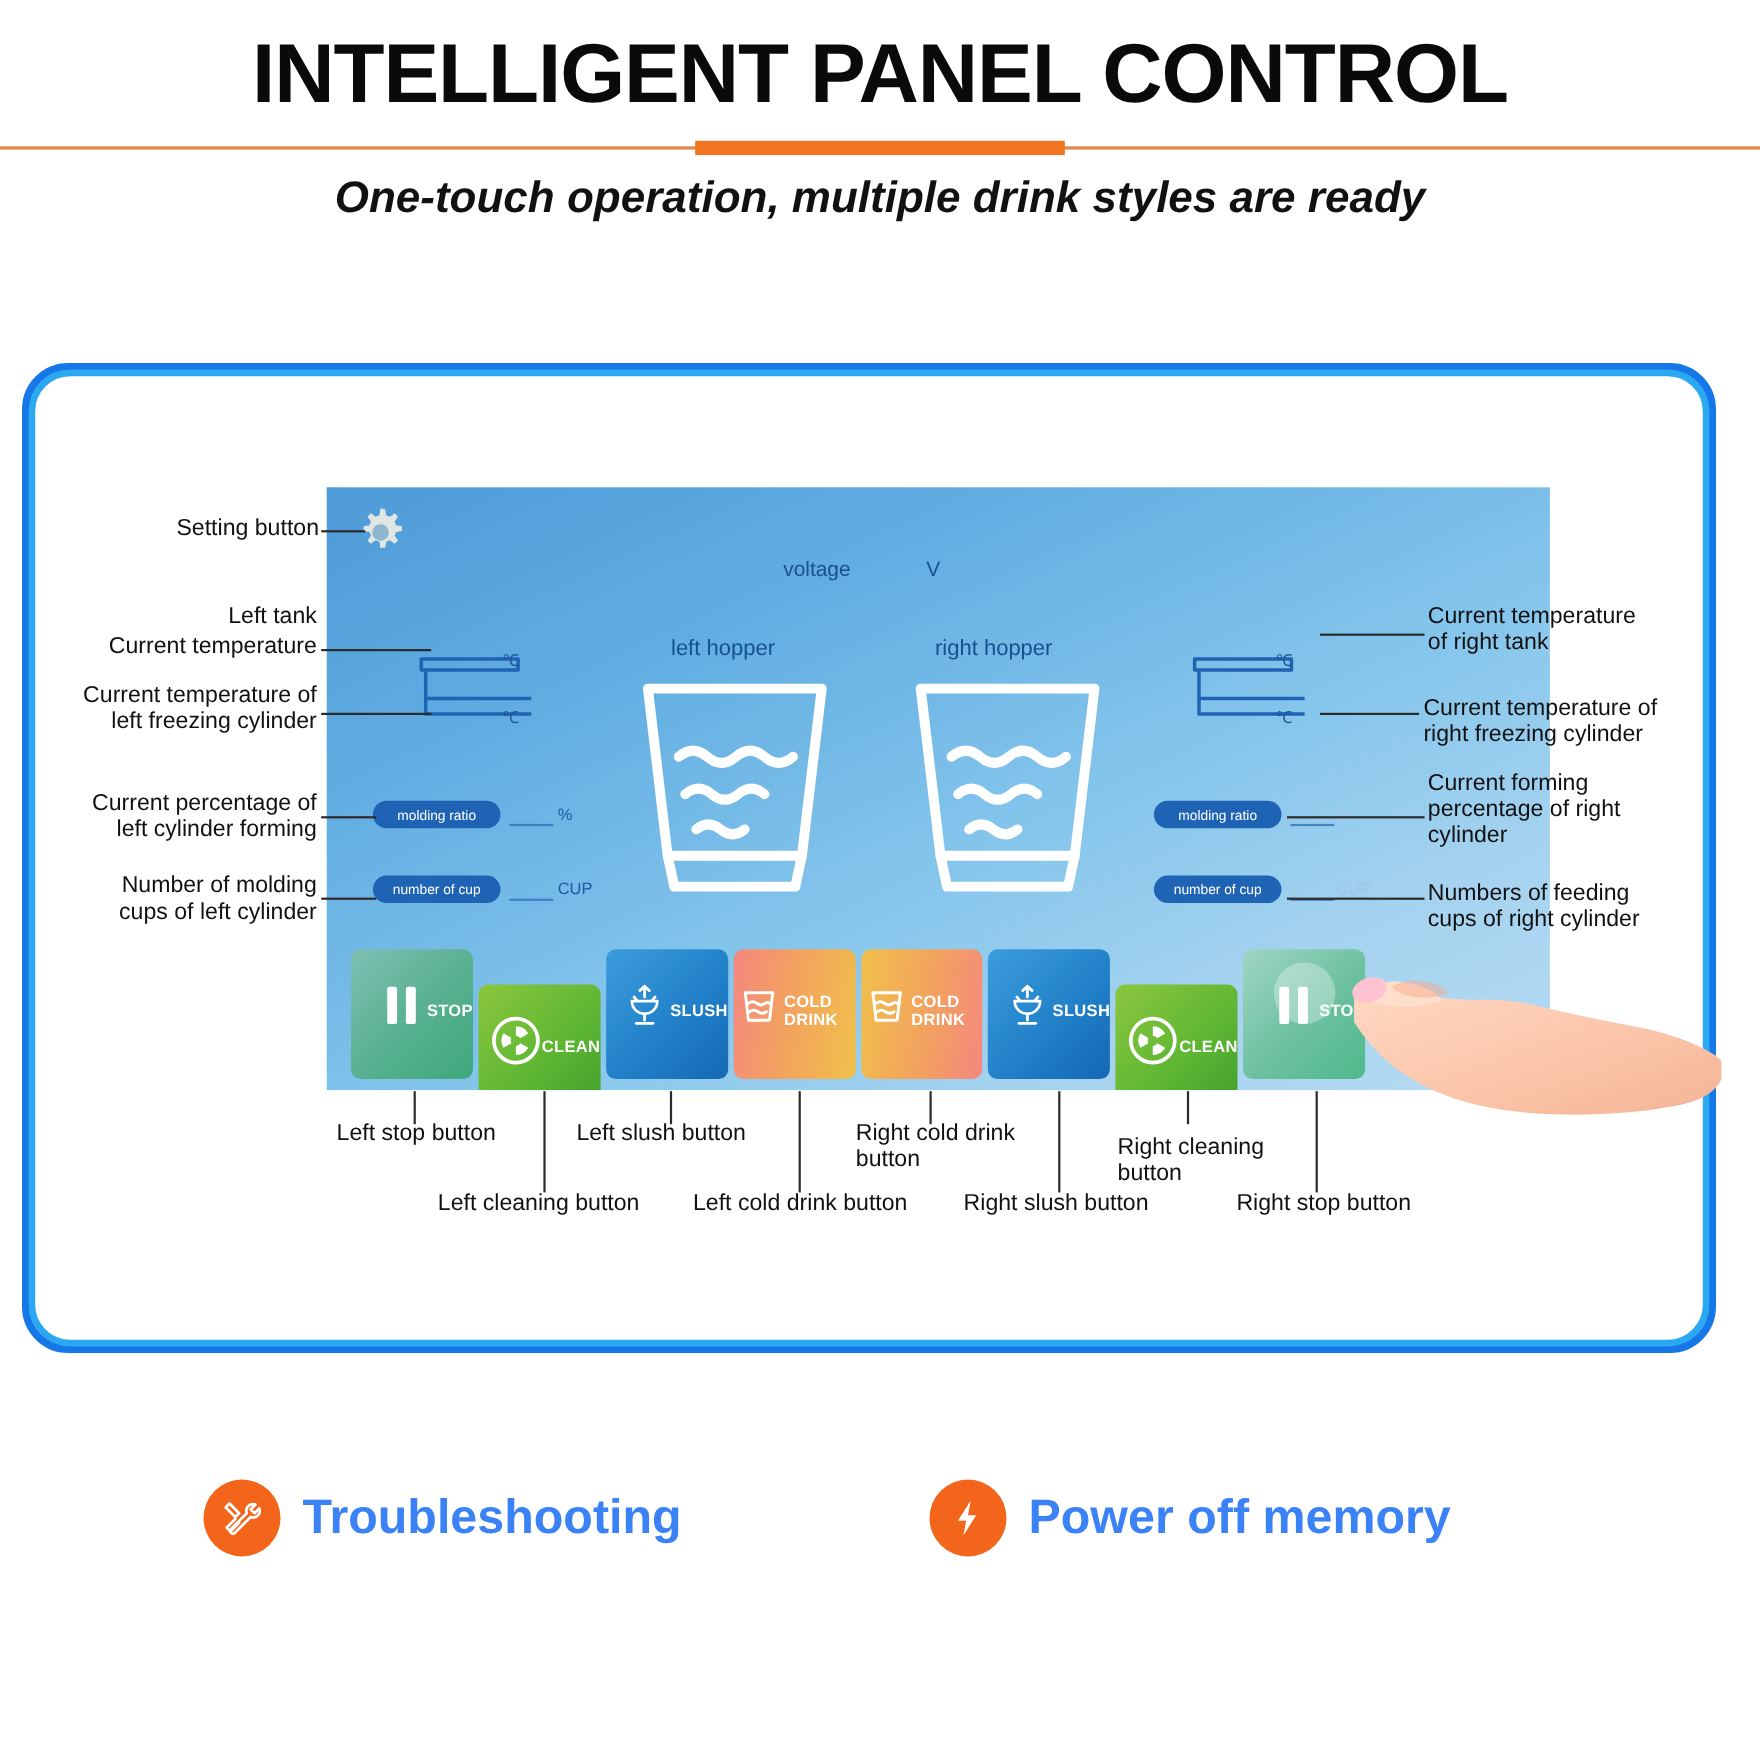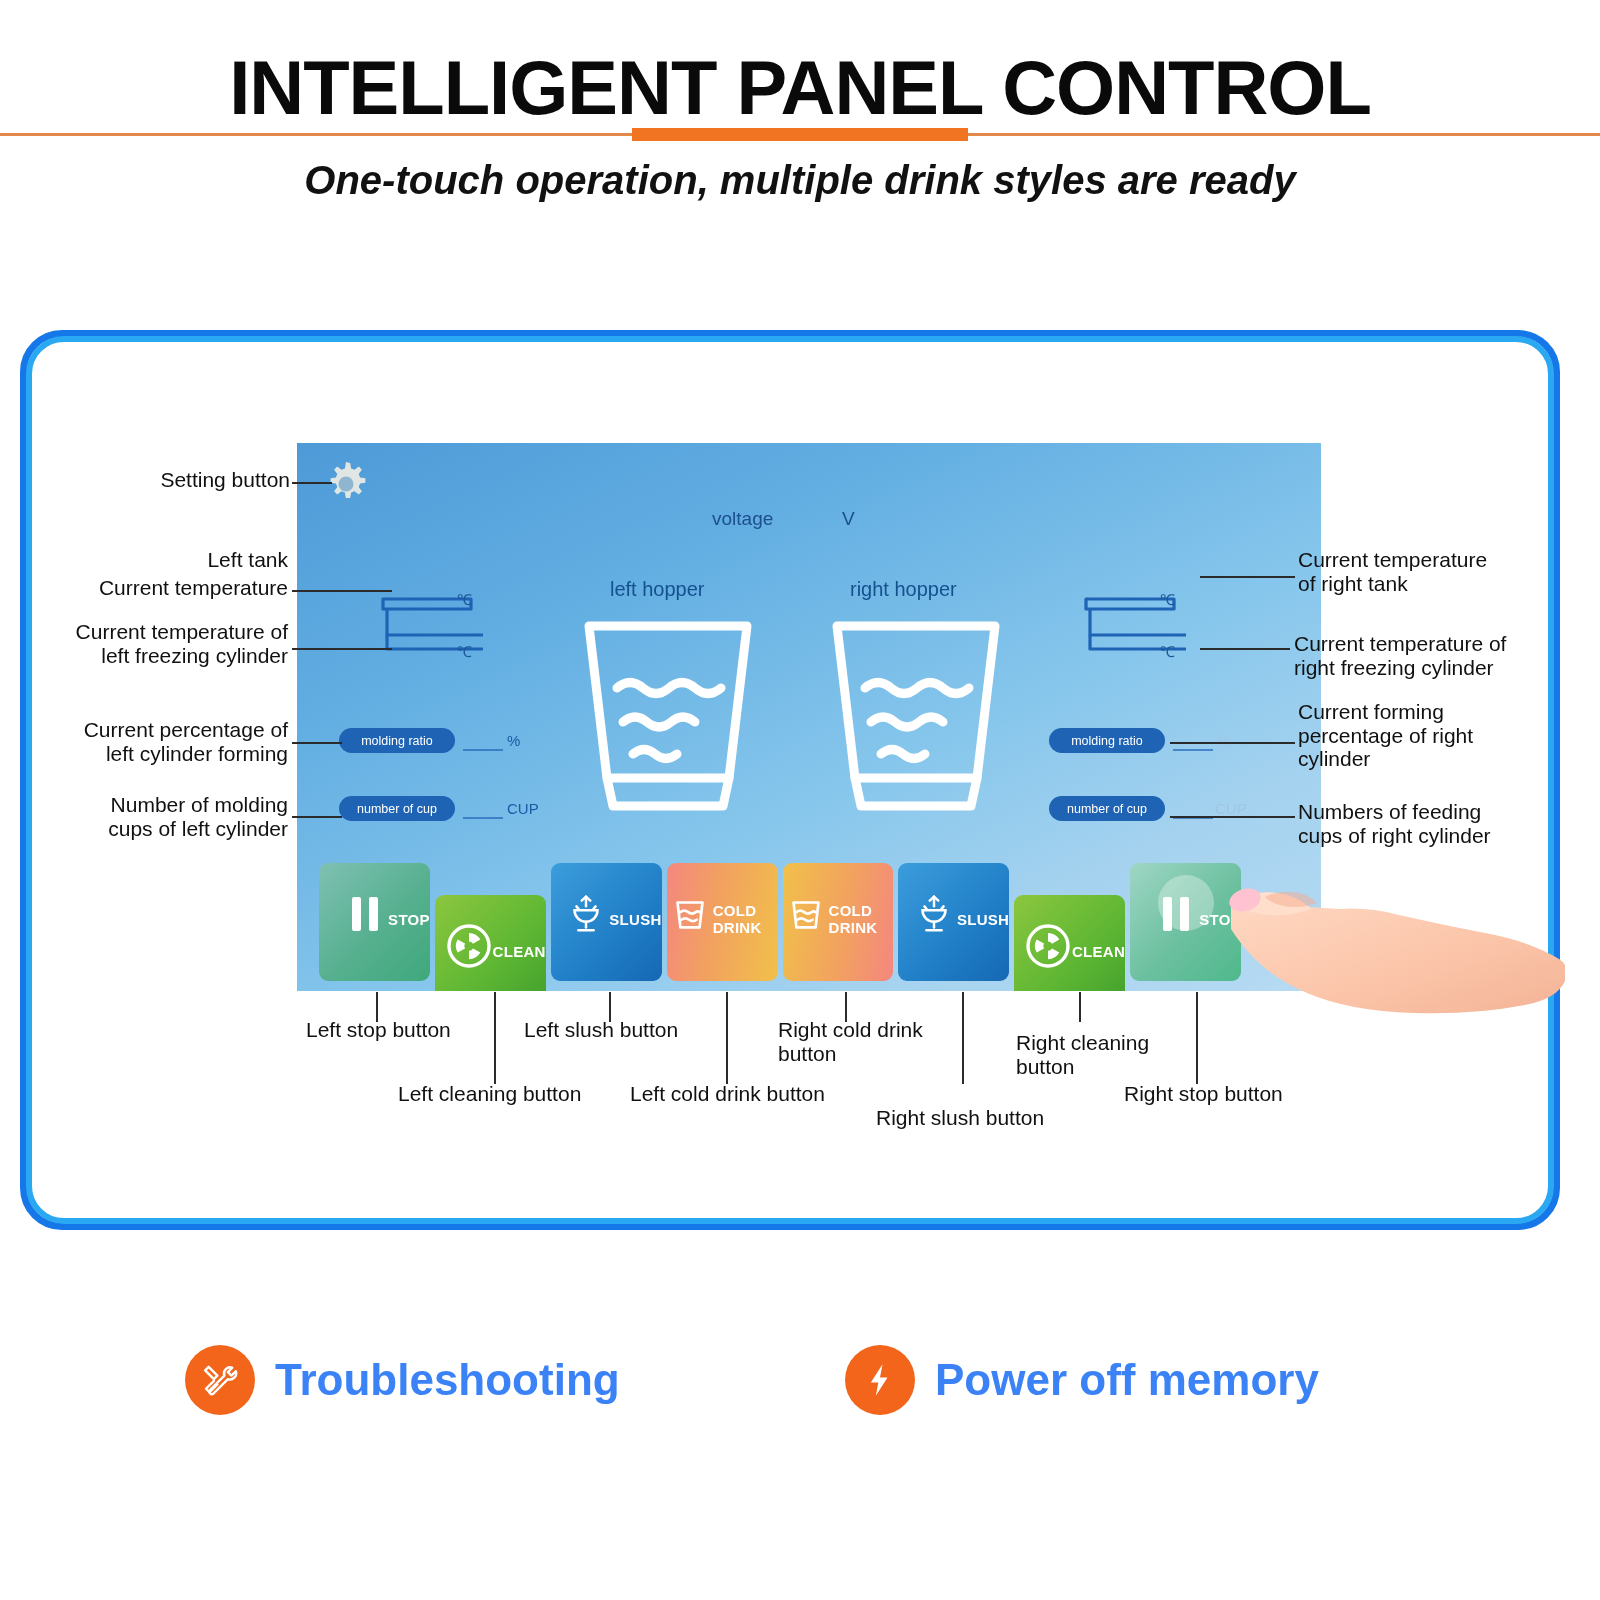--- a/index.html
+++ b/index.html
@@ -9,21 +9,21 @@
     font-family:"Liberation Sans", sans-serif;
     position:relative;
     overflow:hidden;
   }
 
   
   .header{
     position:absolute;left:0;top:0;width:1600px;height:230px;
   }
   .title{
-    position:absolute;left:0;top:44px;width:1600px;
+    position:absolute;left:0;top:24px;width:1600px;
     text-align:center;
     font-size:76px;font-weight:bold;letter-spacing:-1px;
     color:#0a0a0a;
     font-family:"Liberation Sans", sans-serif;
   }
   .rule{
     position:absolute;left:0;top:133px;width:1600px;height:3px;background:#e2884a;
   }
   .rule-accent{
     position:absolute;left:632px;top:128px;width:336px;height:13px;background:#f07422;
@@ -42,21 +42,21 @@
     box-sizing:border-box;
   }
   .frame-inner-glow{
     position:absolute;left:26px;top:336px;width:1528px;height:888px;
     border:6px solid #2ba8f2;border-radius:38px;box-sizing:border-box;
     pointer-events:none;
   }
 
   
   .screen{
-    position:absolute;left:297px;top:443px;width:1024px;height:548px;
+    position:absolute;left:297px;top:443px;width:1112px;height:548px;
     background:linear-gradient(155deg,#4d9ad8 0%,#62aee2 28%,#86c6ec 58%,#a4d2ef 78%,#b7dbf3 100%);
     overflow:hidden;
   }
 
   .gear{
     position:absolute;left:24px;top:16px;width:50px;height:50px;
   }
 
   .voltage-label{
     position:absolute;left:415px;top:65px;font-size:19px;color:#1c4f8f;
@@ -391,21 +391,21 @@
 <div class="lbl" style="left:524px;top:1018px;width:200px;">Left slush button</div>
 
 <div class="leader v" style="left:726px;top:992px;height:92px;"></div>
 <div class="lbl" style="left:630px;top:1082px;width:240px;">Left cold drink button</div>
 
 <div class="leader v" style="left:845px;top:992px;height:30px;"></div>
 <div class="lbl" style="left:778px;top:1018px;width:200px;white-space:pre-line;">Right cold drink
 button</div>
 
 <div class="leader v" style="left:962px;top:992px;height:92px;"></div>
-<div class="lbl" style="left:876px;top:1082px;width:220px;margin-top:24px;">Right slush button</div>
+<div class="lbl" style="left:876px;top:1082px;width:220px;">Right slush button</div>
 
 <div class="leader v" style="left:1079px;top:992px;height:30px;"></div>
 <div class="lbl" style="left:1016px;top:1018px;width:200px;white-space:pre-line;margin-top:13px;">Right cleaning
 button</div>
 
 <div class="leader v" style="left:1196px;top:992px;height:92px;"></div>
 <div class="lbl" style="left:1124px;top:1082px;width:220px;">Right stop button</div>
 
 <div class="hand">
   <svg viewBox="0 0 340 200" width="340" height="200">

